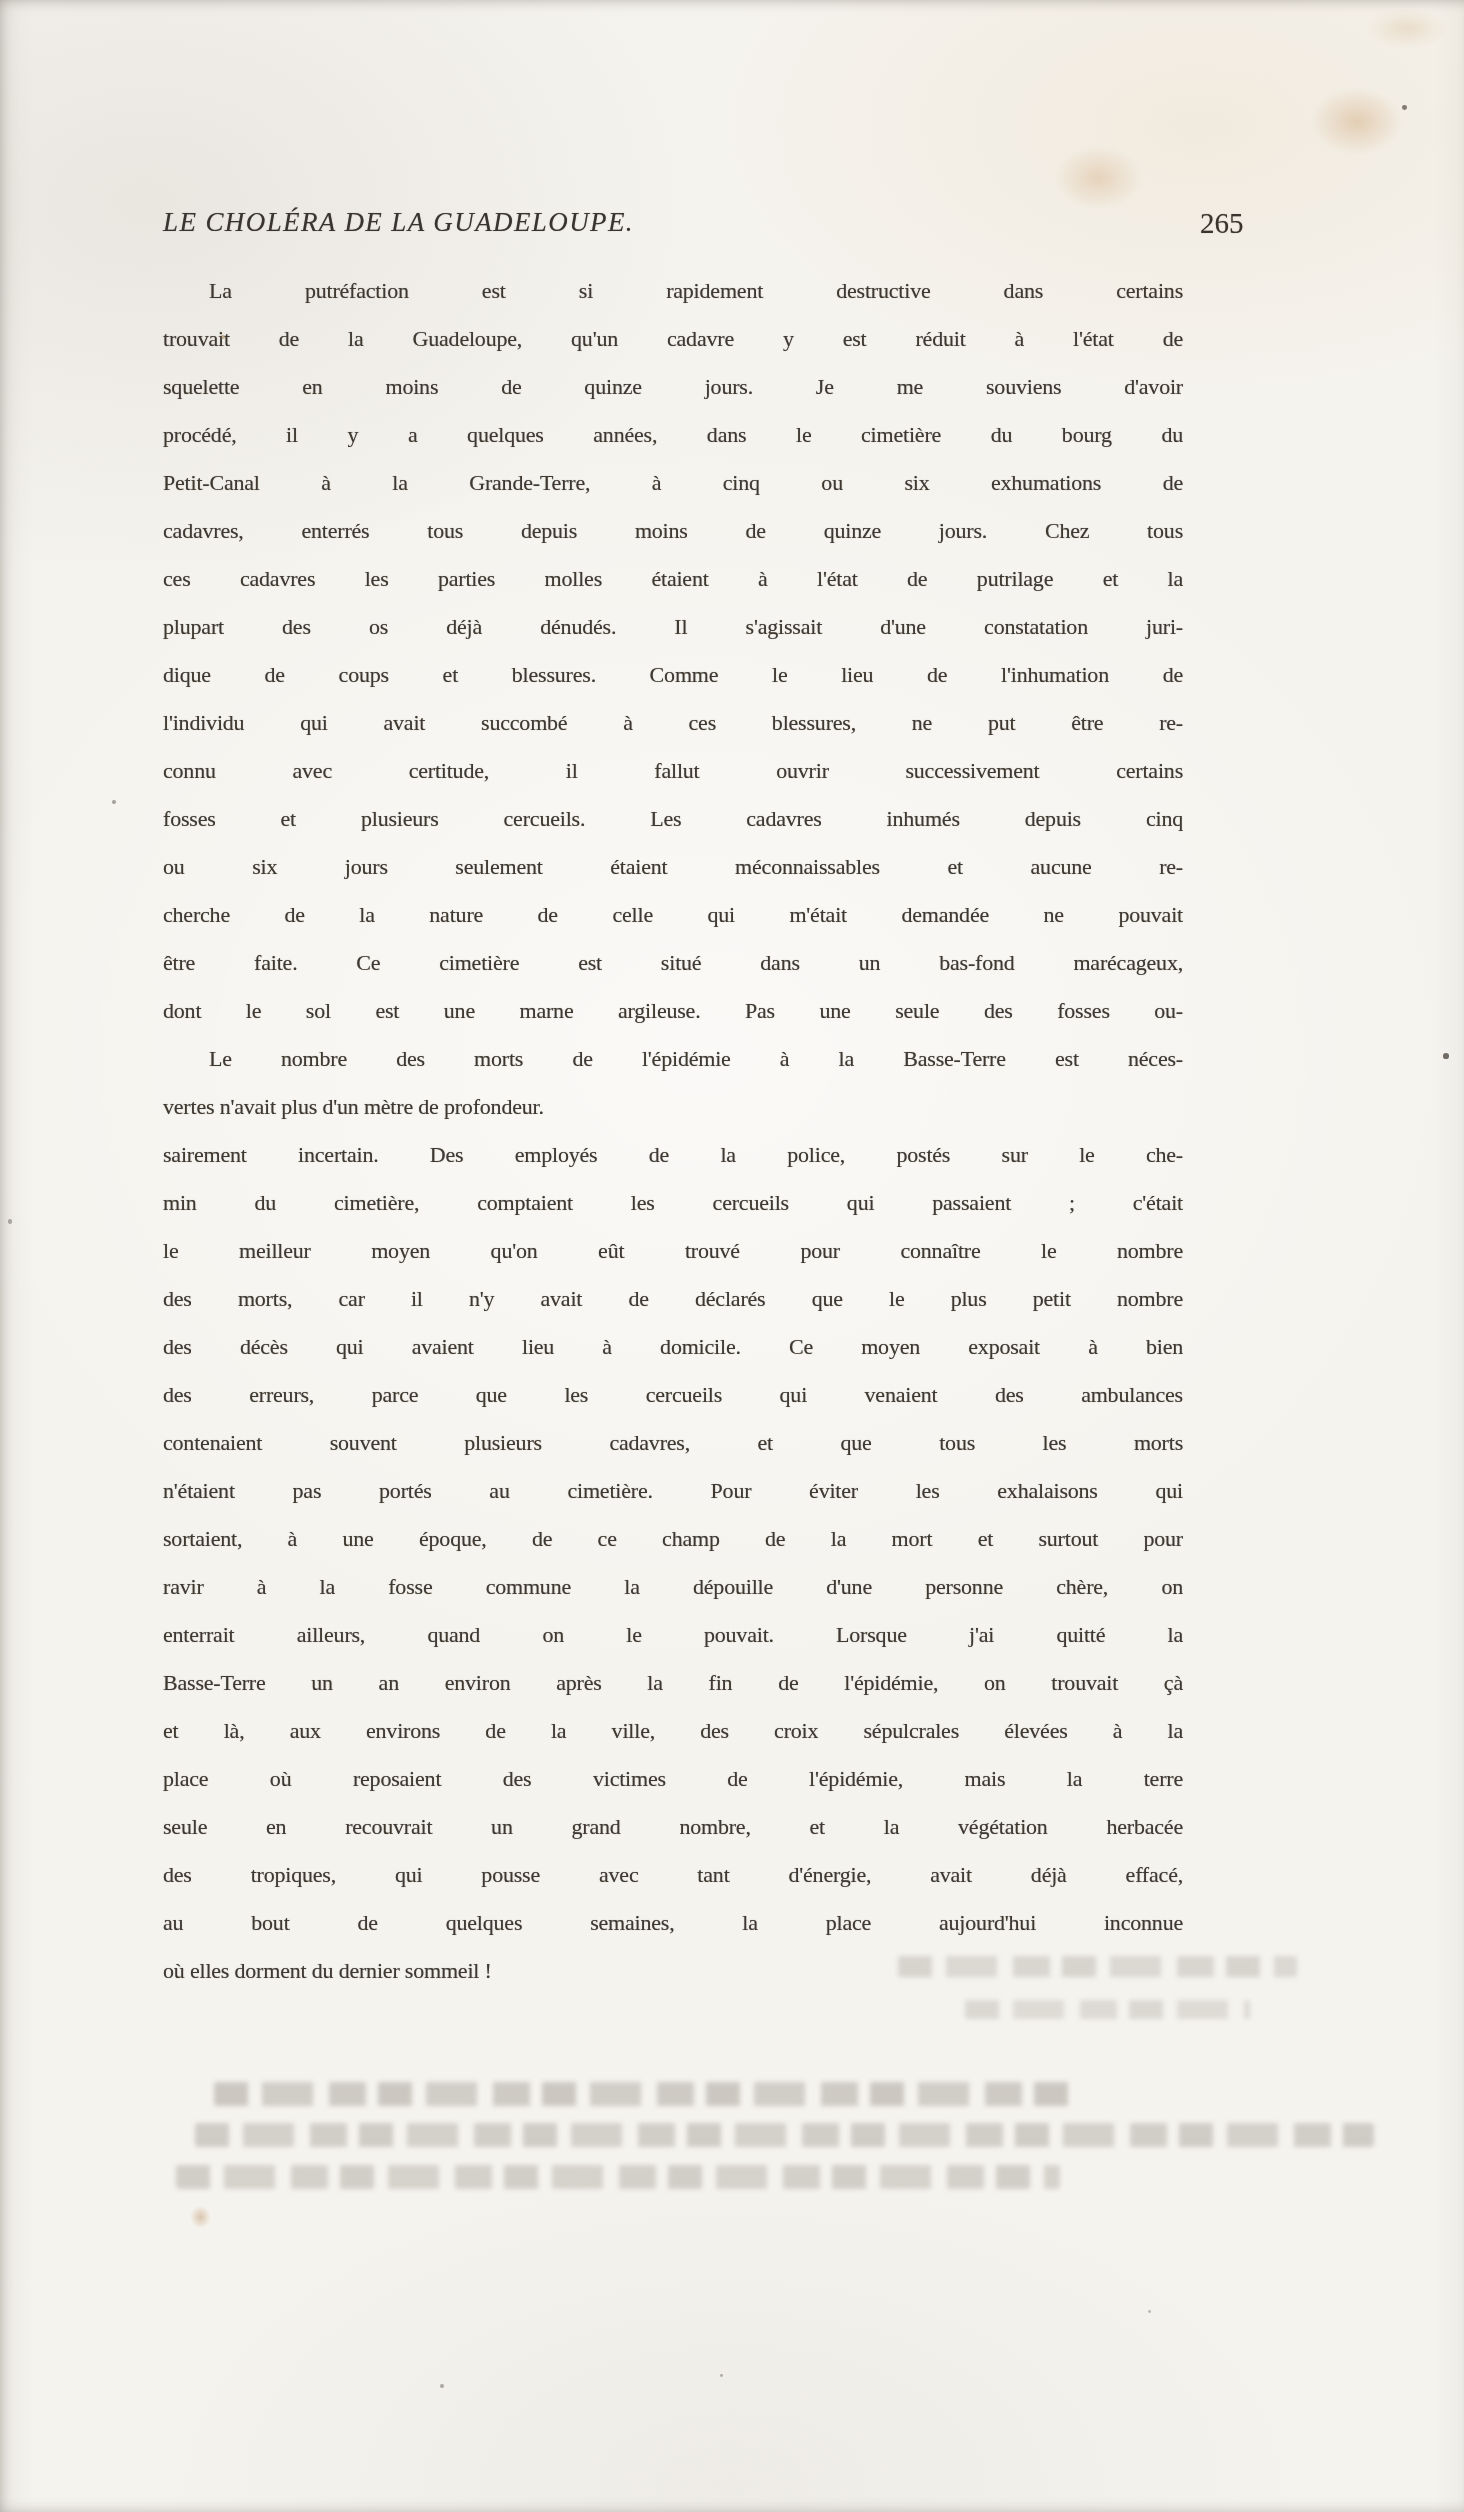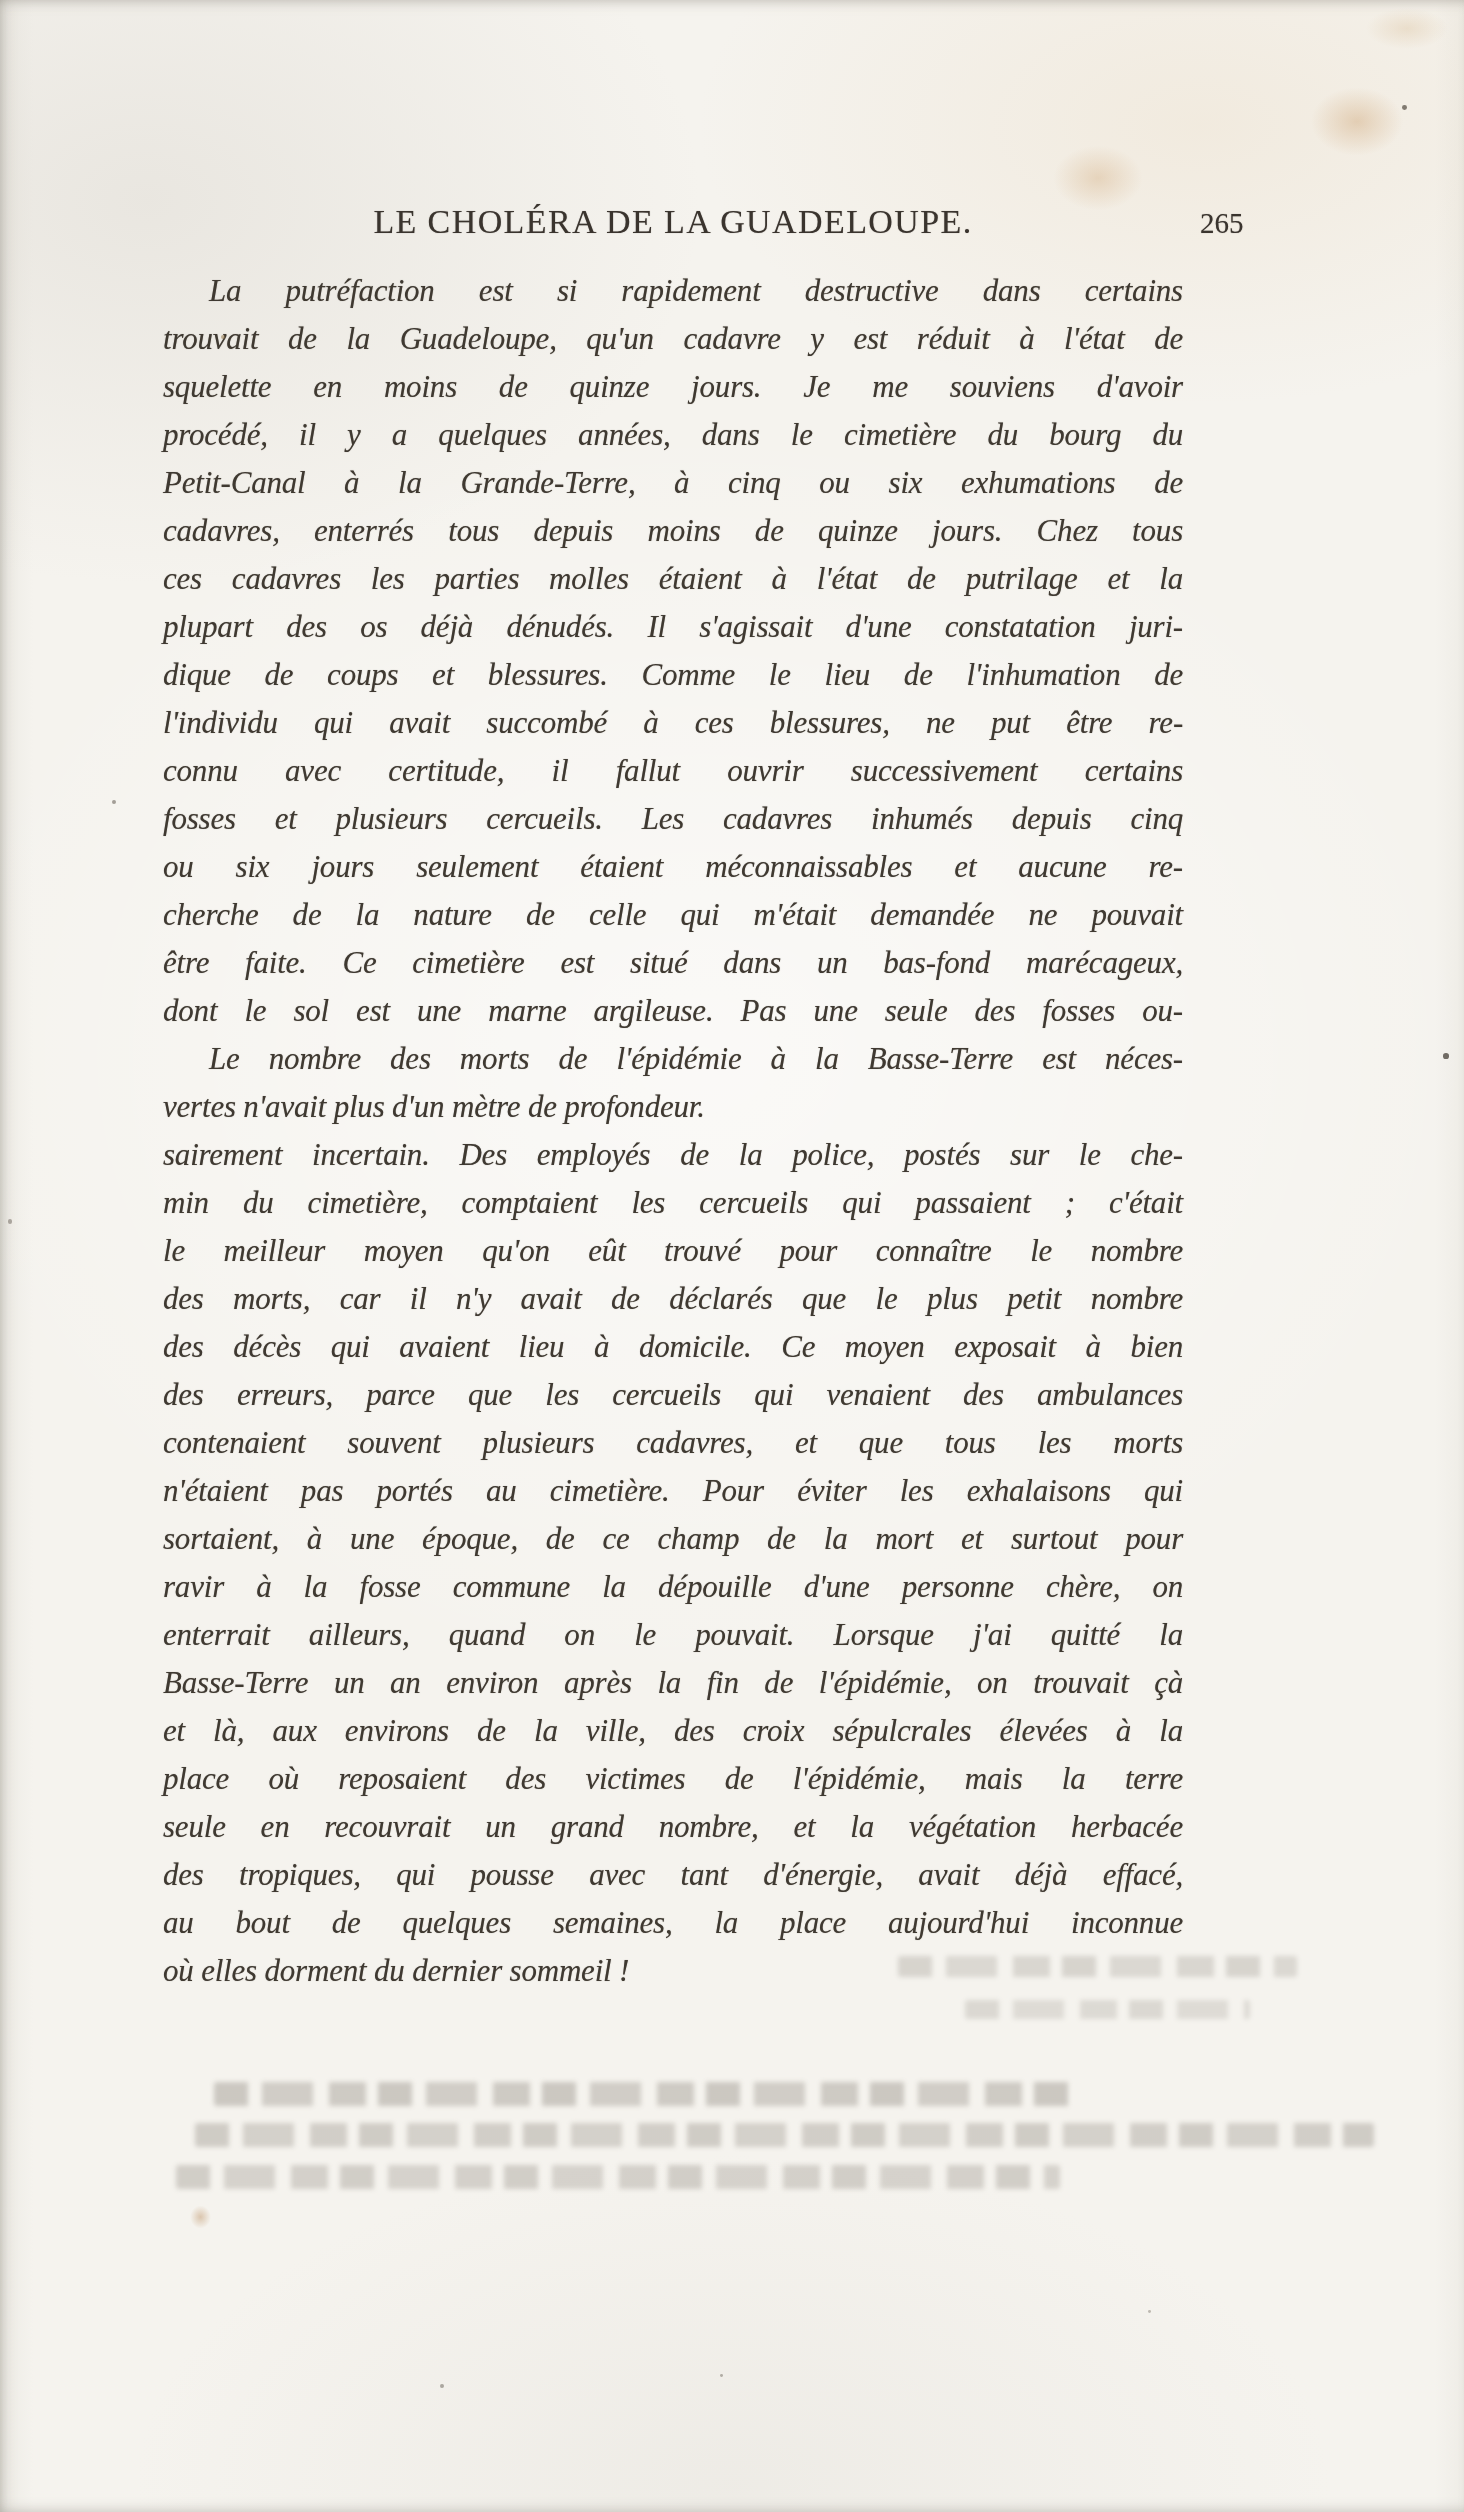--- a/index.html
+++ b/index.html
@@ -29,54 +29,53 @@
   }
   .running-header {
     position: absolute;
     top: 205px;
     left: 163px;
     width: 1020px;
     height: 38px;
   }
   .running-title {
     display: block;
-    text-align: center;
-    font-size: 34px;
+    font-size: 27px;
     line-height: 34px;
     letter-spacing: 1.4px;
     color: #3a342e;
     text-shadow: 0 0 1px rgba(58,52,46,0.45);
     white-space: nowrap;
+    font-style: italic;
   }
   .page-number {
     position: absolute;
     top: 206px;
     left: 1200px;
     font-size: 29px;
     line-height: 34px;
     color: #3a342e;
     text-shadow: 0 0 1px rgba(58,52,46,0.45);
   }
   .text-block {
     position: absolute;
     top: 267px;
     left: 163px;
     width: 1020px;
   }
   .text-line {
     height: 48px;
     line-height: 48px;
-    font-size: 31px;
+    font-size: 22px;
     letter-spacing: -0.2px;
     text-align: justify;
     text-align-last: justify;
     white-space: normal;
     color: #3f3931;
     text-shadow: 0 0 0.9px rgba(62,55,47,0.5);
-    font-style: italic;
   }
   .text-line.indent { text-indent: 46px; }
   .text-line.end { text-align-last: left; }
   .stain {
     position: absolute;
     border-radius: 50%;
     pointer-events: none;
   }
   .ghost-line {
     position: absolute;

